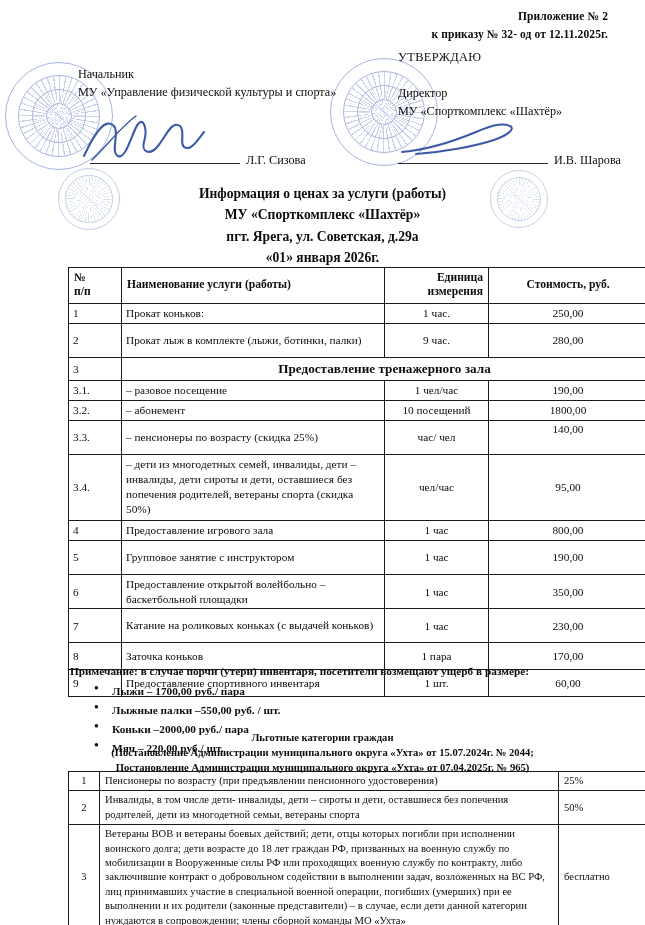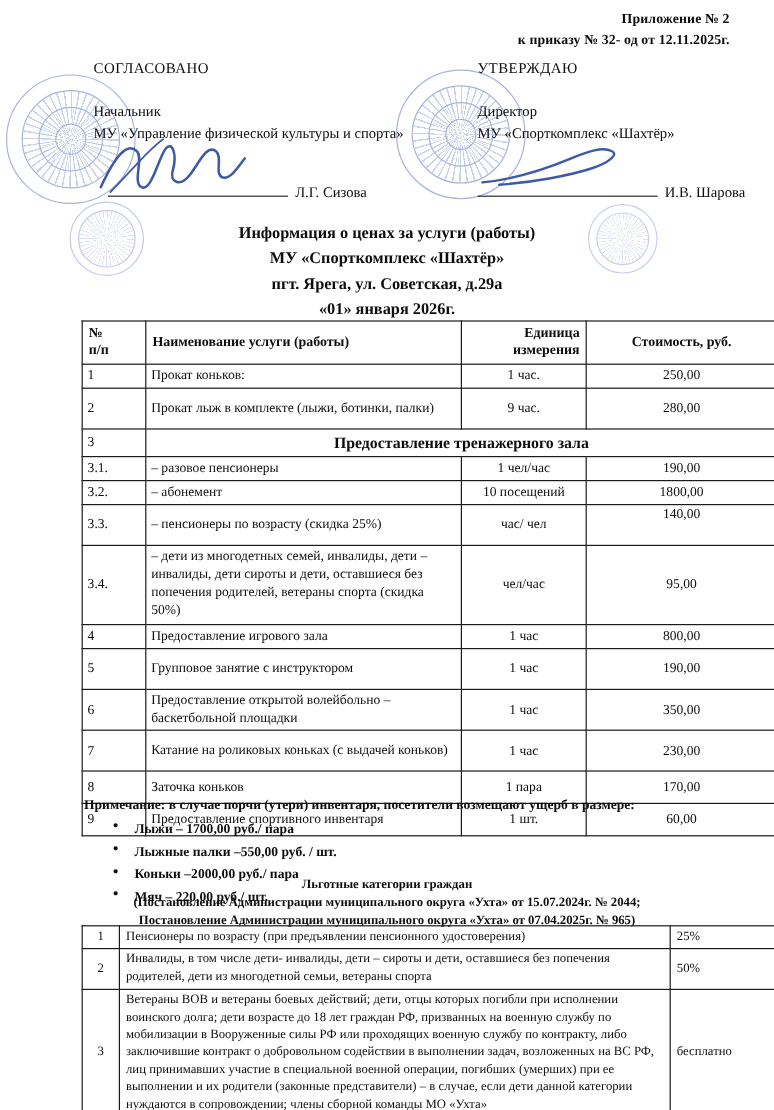--- a/index.html
+++ b/index.html
@@ -287,21 +287,20 @@
   <div class="signature" style="left:398px; top:120px;">
     <svg width="130" height="40" viewBox="0 0 130 40">
       <path d="M4 32 C 26 30, 54 22, 78 12 C 92 6, 104 2, 112 6 C 118 9, 108 16, 96 20
                C 78 26, 46 32, 18 34" fill="none" stroke="#3d5aa8" stroke-width="2" stroke-linecap="round"></path>
     </svg>
   </div>
 
   <div class="approvals">
 
     <div class="appr-col appr-left">
-      <div class="appr-word">СОГЛАСОВАНО</div>
       <div class="appr-role">Начальник</div>
       <div class="appr-org">МУ «Управление физической культуры и спорта»</div>
     </div>
 
     <div class="appr-col appr-right">
       <div class="appr-word">УТВЕРЖДАЮ</div>
       <div class="appr-role">Директор</div>
       <div class="appr-org">МУ «Спорткомплекс «Шахтёр»</div>
     </div>
 
@@ -354,21 +353,21 @@
         <td class="c-cost">280,00</td>
       </tr>
 
       <tr class="section-row">
         <td class="c-num" style="text-align:left; font-weight:normal; font-size:11.3px;">3</td>
         <td colspan="3">Предоставление тренажерного зала</td>
       </tr>
 
       <tr>
         <td class="c-num">3.1.</td>
-        <td class="c-name">– разовое пенсионеры</td>
+        <td class="c-name">– разовое посещение</td>
         <td class="c-unit">1 чел/час</td>
         <td class="c-cost">190,00</td>
       </tr>
 
       <tr>
         <td class="c-num">3.2.</td>
         <td class="c-name">– абонемент</td>
         <td class="c-unit">10 посещений</td>
         <td class="c-cost">1800,00</td>
       </tr>

